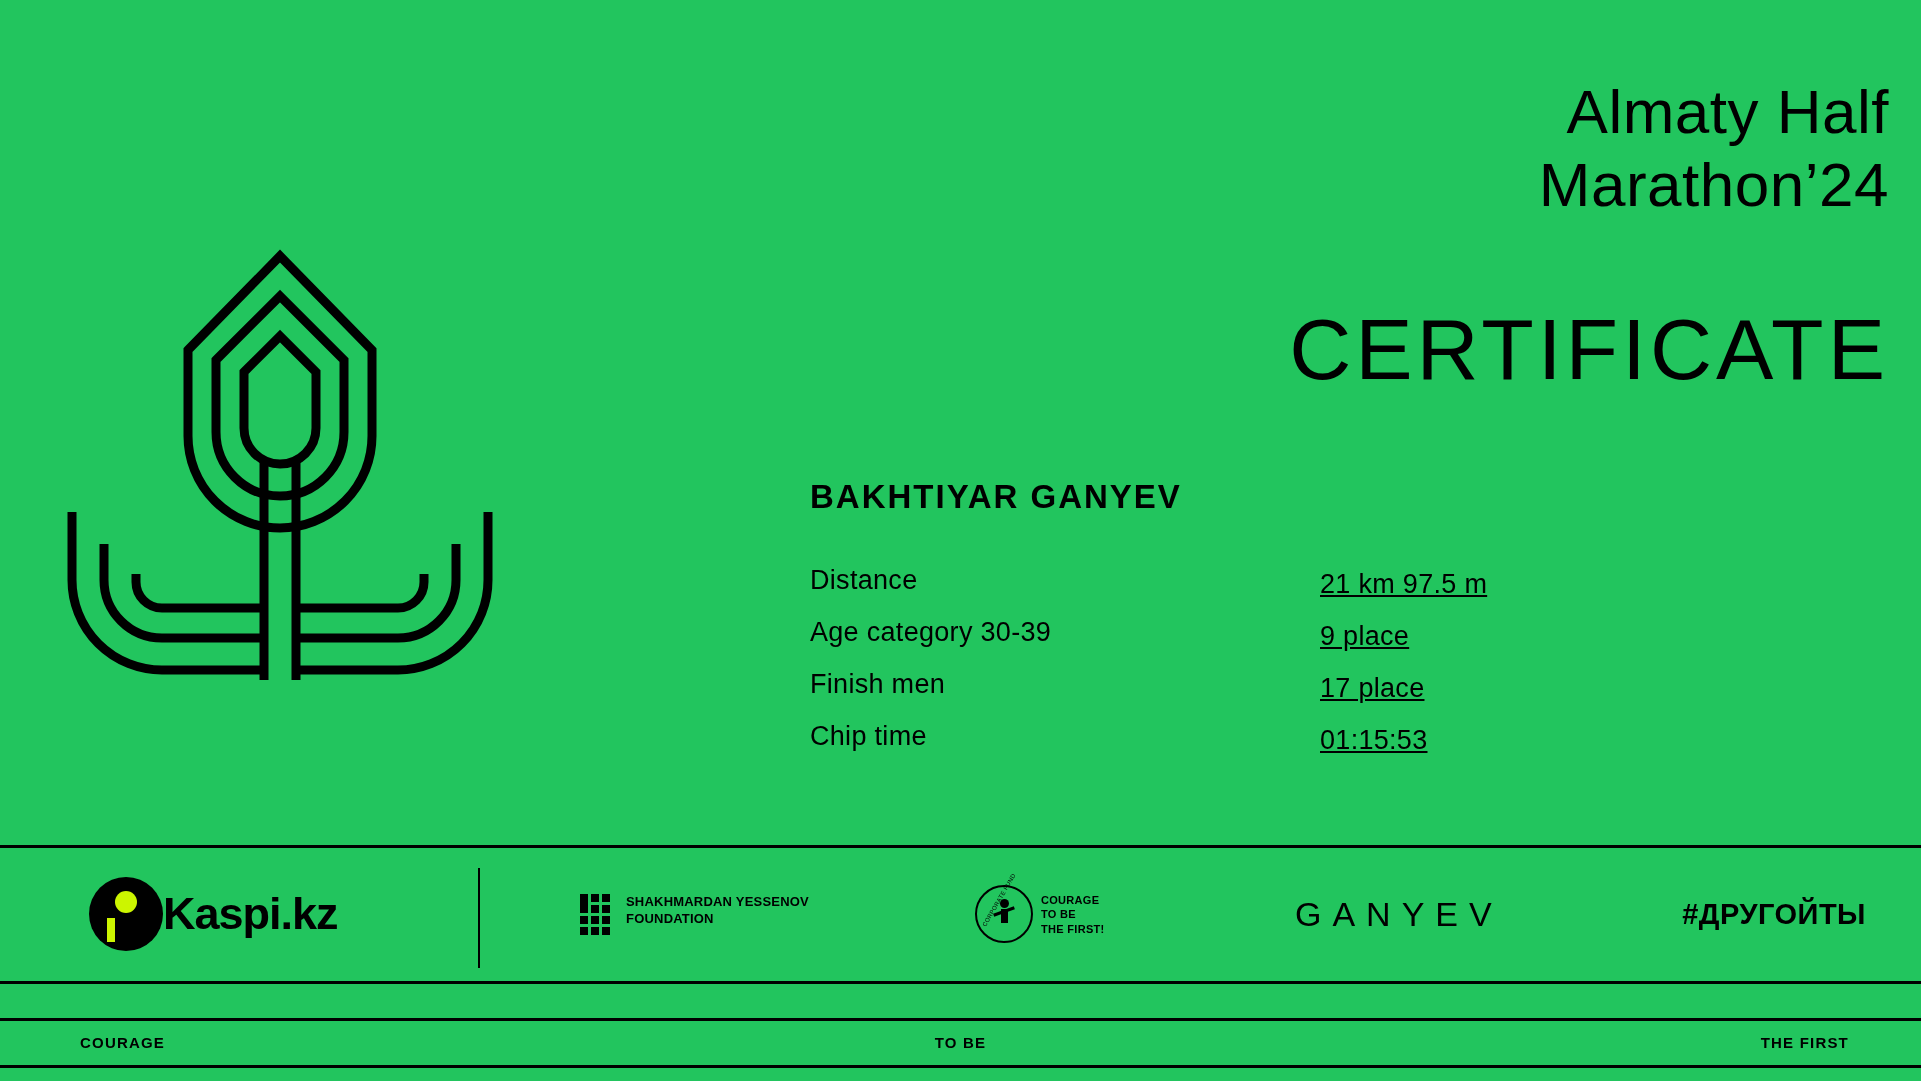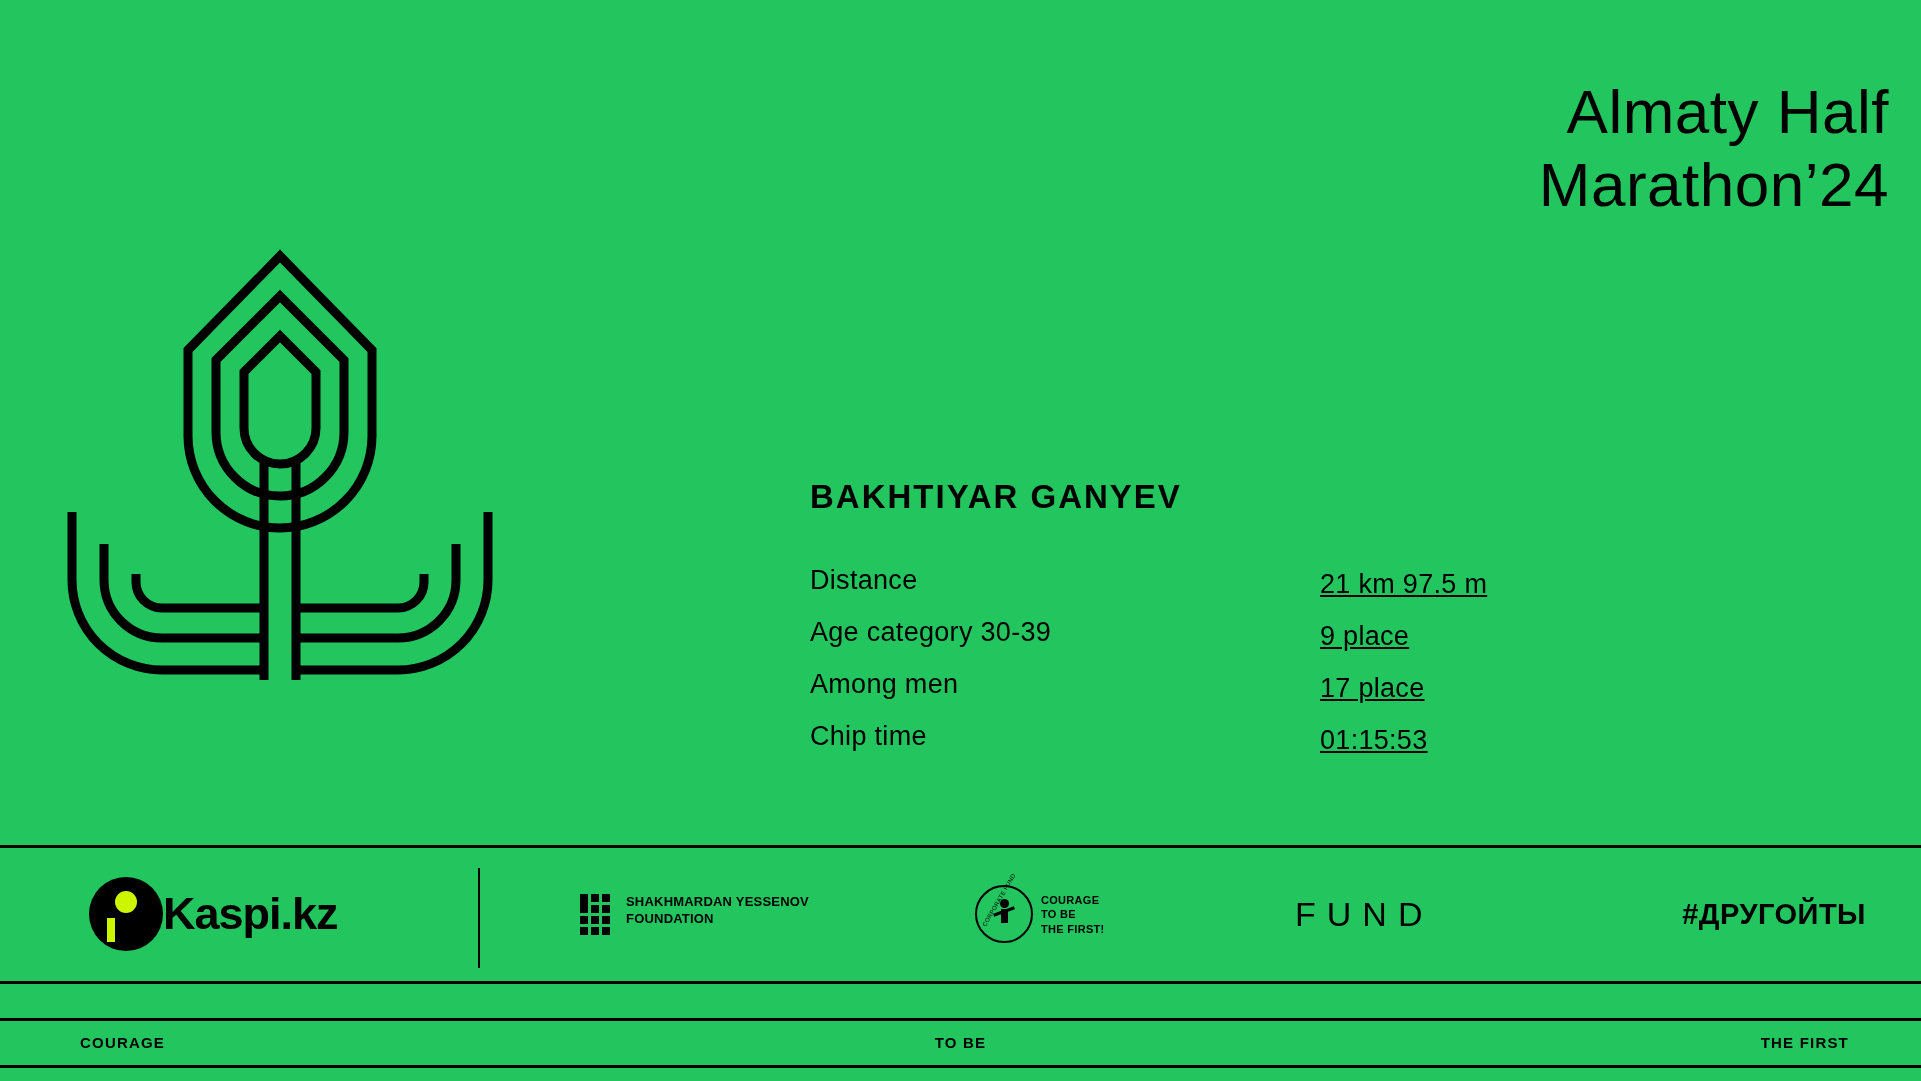--- a/index.html
+++ b/index.html
@@ -304,34 +304,35 @@
       </svg>
     </div>
 
     <div class="info">
 
       <div class="event-title">
         <span>Almaty Half</span>
         <span class="line2">Marathon’24</span>
       </div>
 
+      <div class="cert-word">CERTIFICATE</div>
 
       <div class="athlete">BAKHTIYAR GANYEV</div>
 
       <div class="rows">
         <div class="row">
           <span class="label">Distance</span>
           <span class="value">21 km 97.5 m</span>
         </div>
         <div class="row">
           <span class="label">Age category 30-39</span>
           <span class="value">9 place</span>
         </div>
         <div class="row">
-          <span class="label">Among men</span>
+          <span class="label">Finish men</span>
           <span class="value">17 place</span>
         </div>
         <div class="row">
           <span class="label">Chip time</span>
           <span class="value">01:15:53</span>
         </div>
       </div>
 
     </div>
   </div>
@@ -377,21 +378,21 @@
             <span class="arm"></span>
           </span>
       </span>
       <span class="corp-text">
         <span>COURAGE</span><br>
         <span>TO BE</span><br>
         <span>THE FIRST!</span>
       </span>
     </div>
 
-    <div class="krida">FUND</div>
+    <div class="krida">GANYEV</div>
 
     <div class="drugoity">#ДРУГОЙТЫ</div>
 
   </div>
 
   <div class="rule"></div>
   <div class="footer-gap"></div>
   <div class="rule"></div>
 
   <div class="footer">

